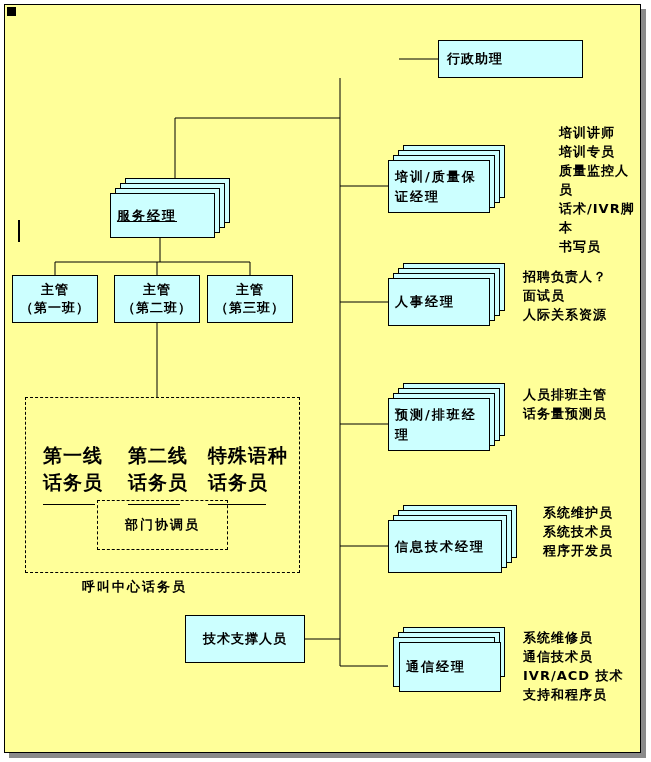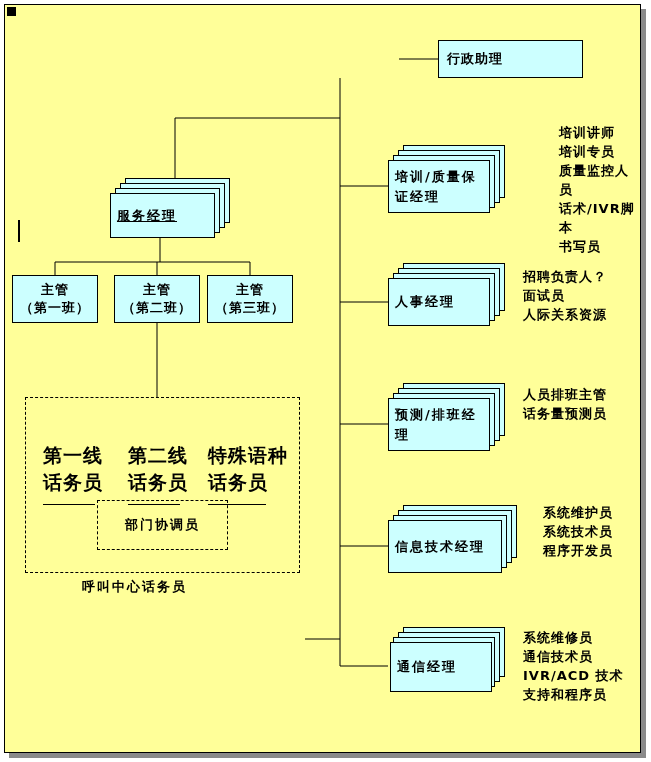--- a/index.html
+++ b/index.html
@@ -113,20 +113,23 @@
 话务员</span>
       <div class="op-line" style="width:58px;"></div>
     </div>
 
     <div class="dashed-box coordinator" style="left:92px; top:495px; width:131px; height:50px;">
       <span>部门协调员</span>
     </div>
 
     <div class="caption" style="left:77px; top:573px;">呼叫中心话务员</div>
 
+    <div class="box" style="left:180px; top:610px; width:120px; height:48px;">
+      <span>技术支撑人员</span>
+    </div>
 
     <div class="stack" style="left:383px; top:140px; width:117px; height:68px;">
       <div class="layer" style="left:15px; top:0;"></div>
       <div class="layer" style="left:10px; top:5px;"></div>
       <div class="layer" style="left:5px;  top:10px;"></div>
       <div class="layer front" style="left:0; top:15px;">
         <span>培训/质量保证经理</span>
       </div>
     </div>
     <div class="ann" style="left:518px; top:118px;margin-left:36px;">培训讲师
@@ -167,21 +170,21 @@
       </div>
     </div>
     <div class="ann" style="left:518px; top:498px;margin-left:20px;">系统维护员
 系统技术员
 程序开发员</div>
 
     <div class="stack" style="left:383px; top:622px; width:117px; height:65px;">
       <div class="layer" style="left:15px; top:0;"></div>
       <div class="layer" style="left:10px; top:5px;"></div>
       <div class="layer" style="left:5px;  top:10px;"></div>
-      <div class="layer front" style="left:2px; top:15px;">
+      <div class="layer front" style="left:11px; top:15px;">
         <span>通信经理</span>
       </div>
     </div>
     <div class="ann" style="left:518px; top:623px;">系统维修员
 通信技术员
 IVR/ACD 技术
 支持和程序员</div>
 
   </div>
 </div>

